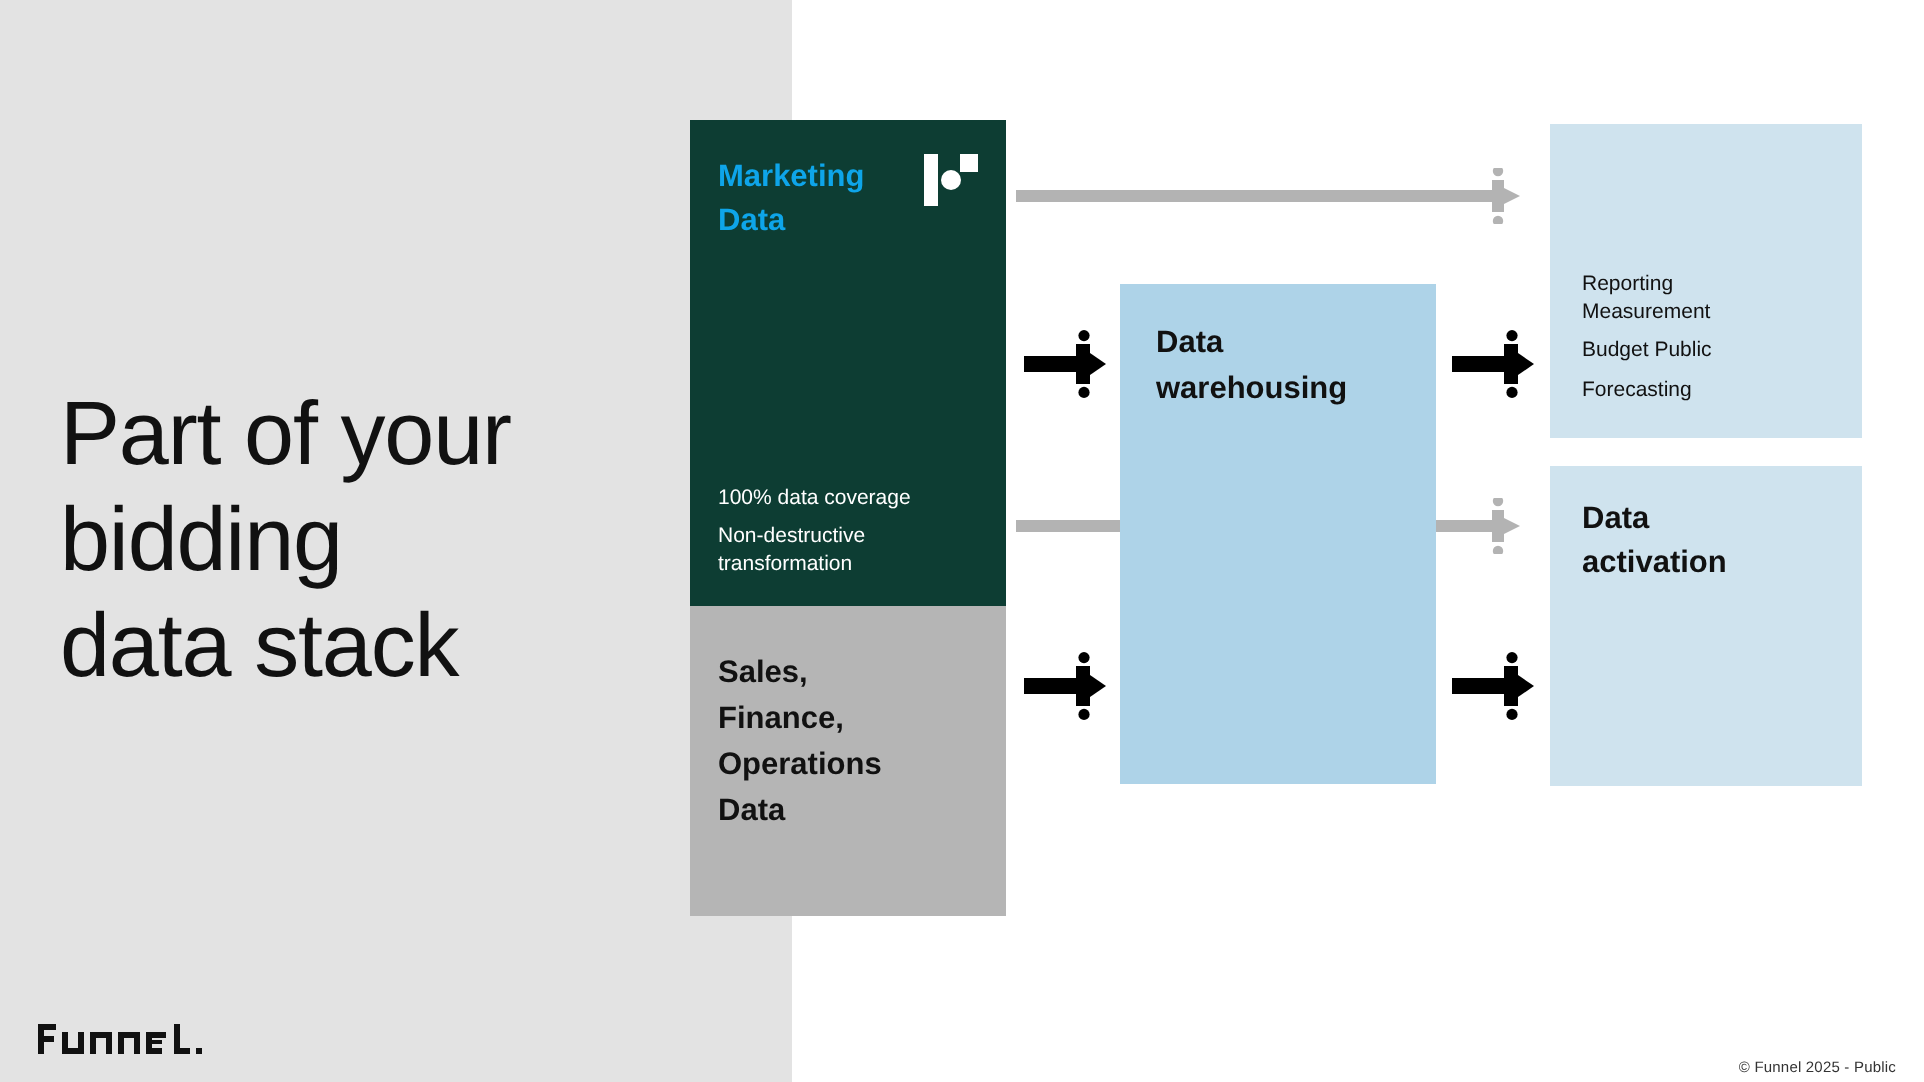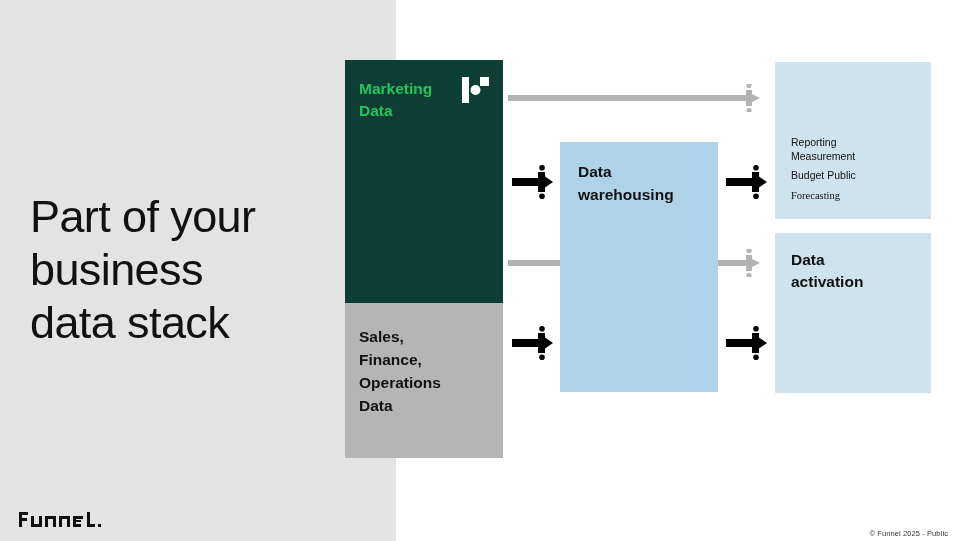--- a/index.html
+++ b/index.html
@@ -29,21 +29,21 @@
   
   .card { position:absolute; }
 
   #card-marketing {
     left:345px; top:60px; width:158px; height:243px;
     background:#0d3d33; color:#ffffff;
   }
   #card-marketing .card-title {
     position:absolute; left:14px; top:18px; width:110px;
     font-size:15.5px; line-height:22px; font-weight:bold;
-    white-space:pre-line; color:#22c55e;
+    white-space:pre-line; color:#0ea5e9;
   }
   #card-marketing .card-bullets {
     position:absolute; left:14px; bottom:14px; width:134px;
   }
   #card-marketing .bullet {
     font-size:10.5px; line-height:14px; color:#ffffff;
     margin-bottom:5px; white-space:pre-line;
   }
   #card-marketing .bullet:last-child { margin-bottom:0; }
 
@@ -89,21 +89,21 @@
   }
   .card-right .card-bullets {
     position:absolute; left:16px; width:136px;
   }
   #card-analytics .card-bullets { top:74px; }
   #card-activation .card-bullets { top:94px; }
   .card-right .bullet {
     font-size:10.5px; line-height:13.5px; color:#111111;
     margin-bottom:6px; white-space:pre-line;
   }
-  .card-right .bullet:last-child { margin-bottom:0;font-family:Liberation Serif, serif; }
+  .card-right .bullet:last-child { margin-bottom:0; }
 
   
   .connector { position:absolute; z-index:2; }
   .connector svg { display:block; }
   .connector-gray { z-index:1; }
 
   
   #footer-logo {
     position:absolute; left:19px; bottom:14px;
     width:92px; height:15px;
@@ -112,21 +112,21 @@
     position:absolute; right:14px; bottom:3px;
     font-size:7.5px; color:#333333; letter-spacing:0.1px;
   }
 </style>
 </head>
 <body>
 
 <div id="left-panel"></div>
 
 <div id="headline">Part of your
-business
+bidding
 data stack</div>
 
 <div class="connector connector-gray" style="left:508px; top:84px; width:258px; height:28px;">
   <svg width="258" height="28" viewBox="0 0 258 28" xmlns="http://www.w3.org/2000/svg">
 
     <rect x="0" y="11" width="238" height="6" fill="#b3b3b3"></rect>
 
     <rect x="238" y="6" width="6" height="16" fill="#b3b3b3"></rect>
 
     <path d="M244 10 L252 14 L244 18 Z" fill="#b3b3b3"></path>
@@ -151,20 +151,25 @@
 Data</div>
 
   <div id="marketing-logo">
     <svg width="27" height="26" viewBox="0 0 27 26" xmlns="http://www.w3.org/2000/svg">
       <rect x="0" y="0" width="7" height="26" fill="#ffffff"></rect>
       <circle cx="13.5" cy="13" r="5" fill="#ffffff"></circle>
       <rect x="18" y="0" width="9" height="9" fill="#ffffff"></rect>
     </svg>
   </div>
 
+  <div class="card-bullets">
+    <div class="bullet">100% data coverage</div>
+    <div class="bullet">Non-destructive
+transformation</div>
+  </div>
 </div>
 
 <div class="card" id="card-sales">
   <div class="card-title">Sales,
 Finance,
 Operations
 Data</div>
 </div>
 
 <div class="connector" style="left:512px; top:165px; width:44px; height:34px;">

